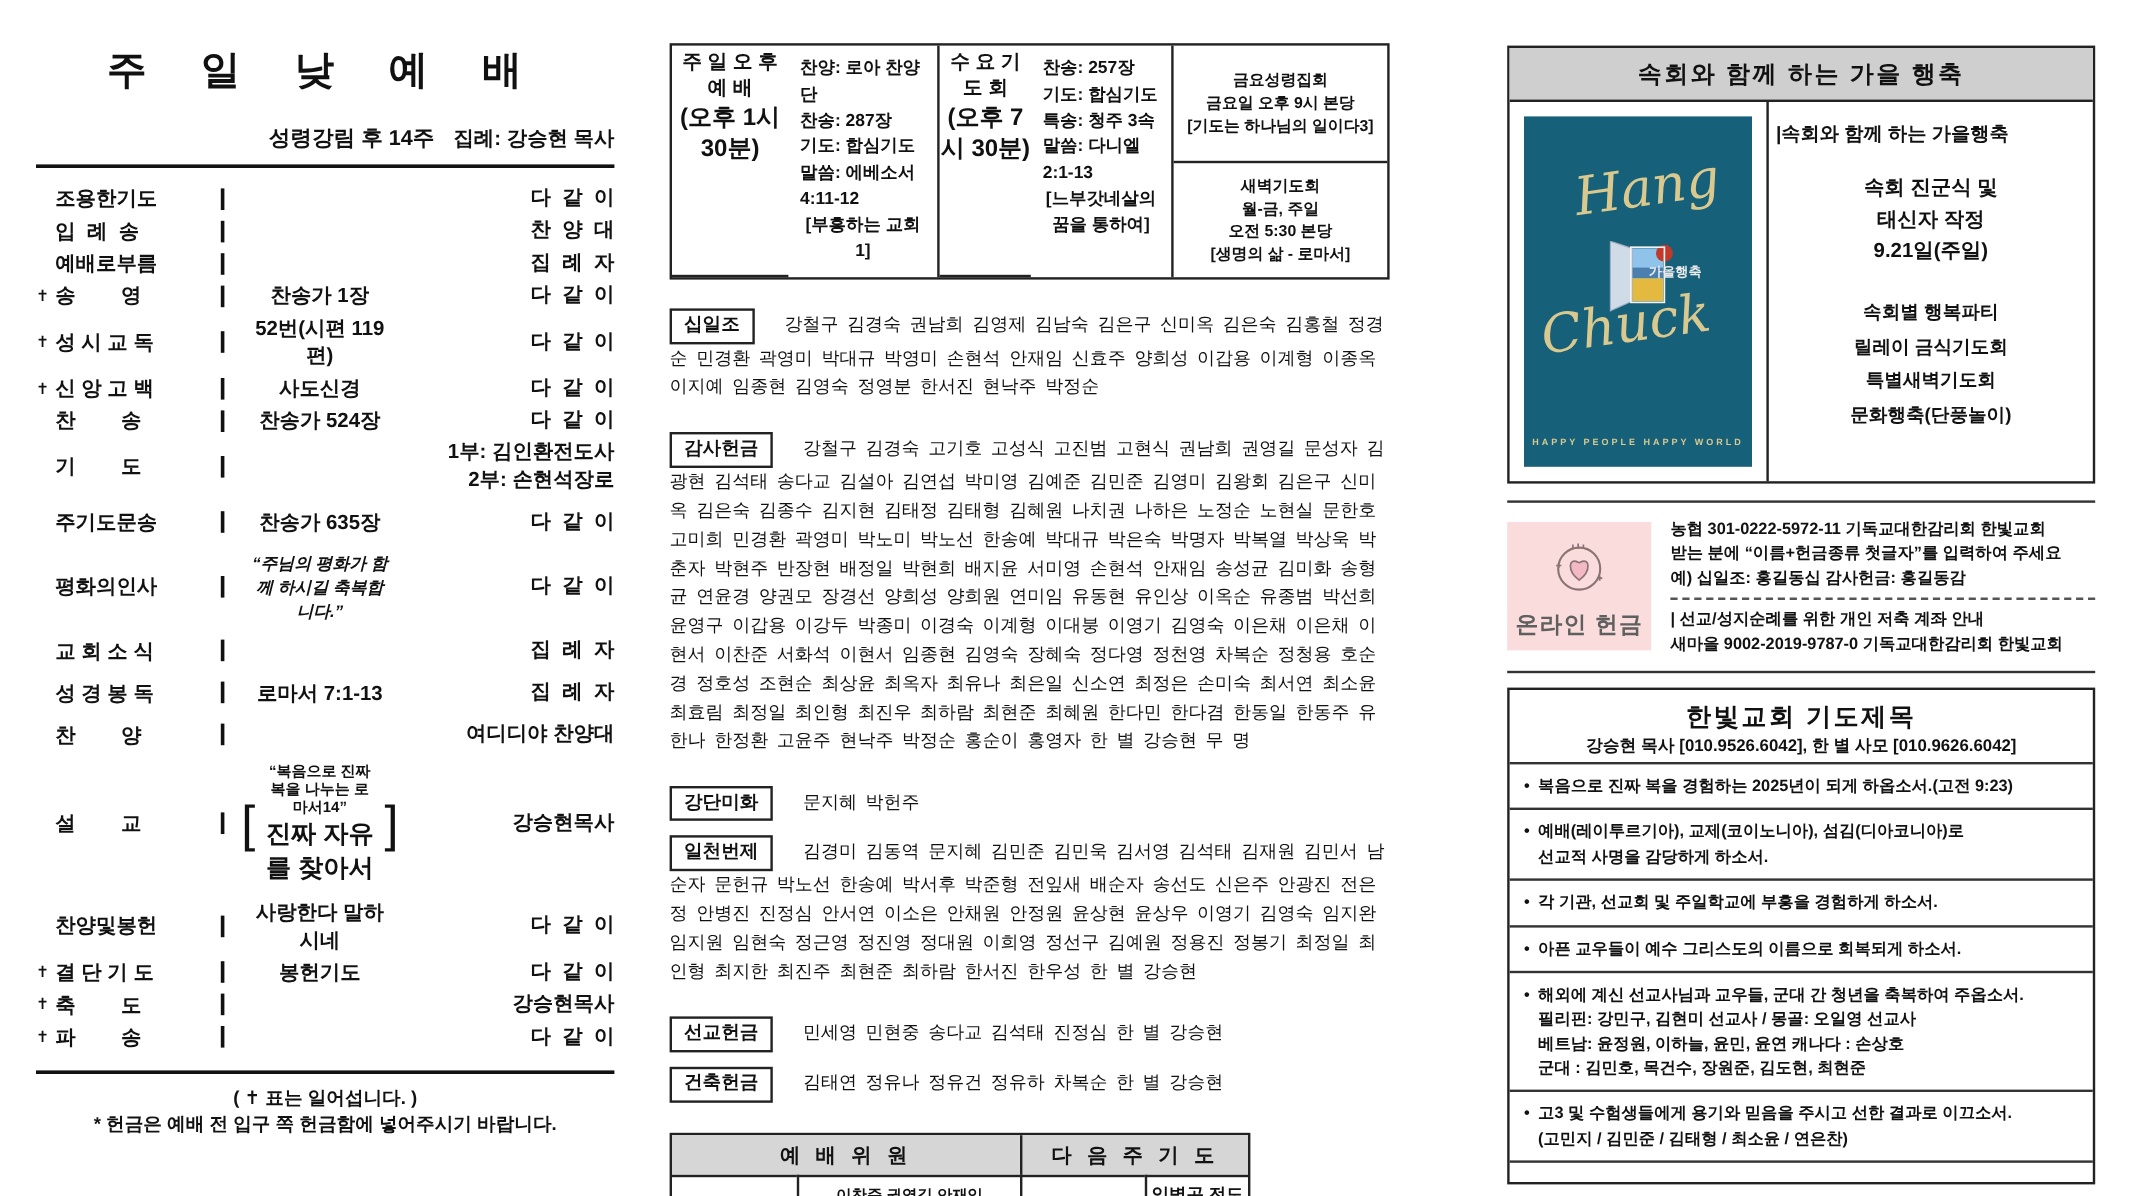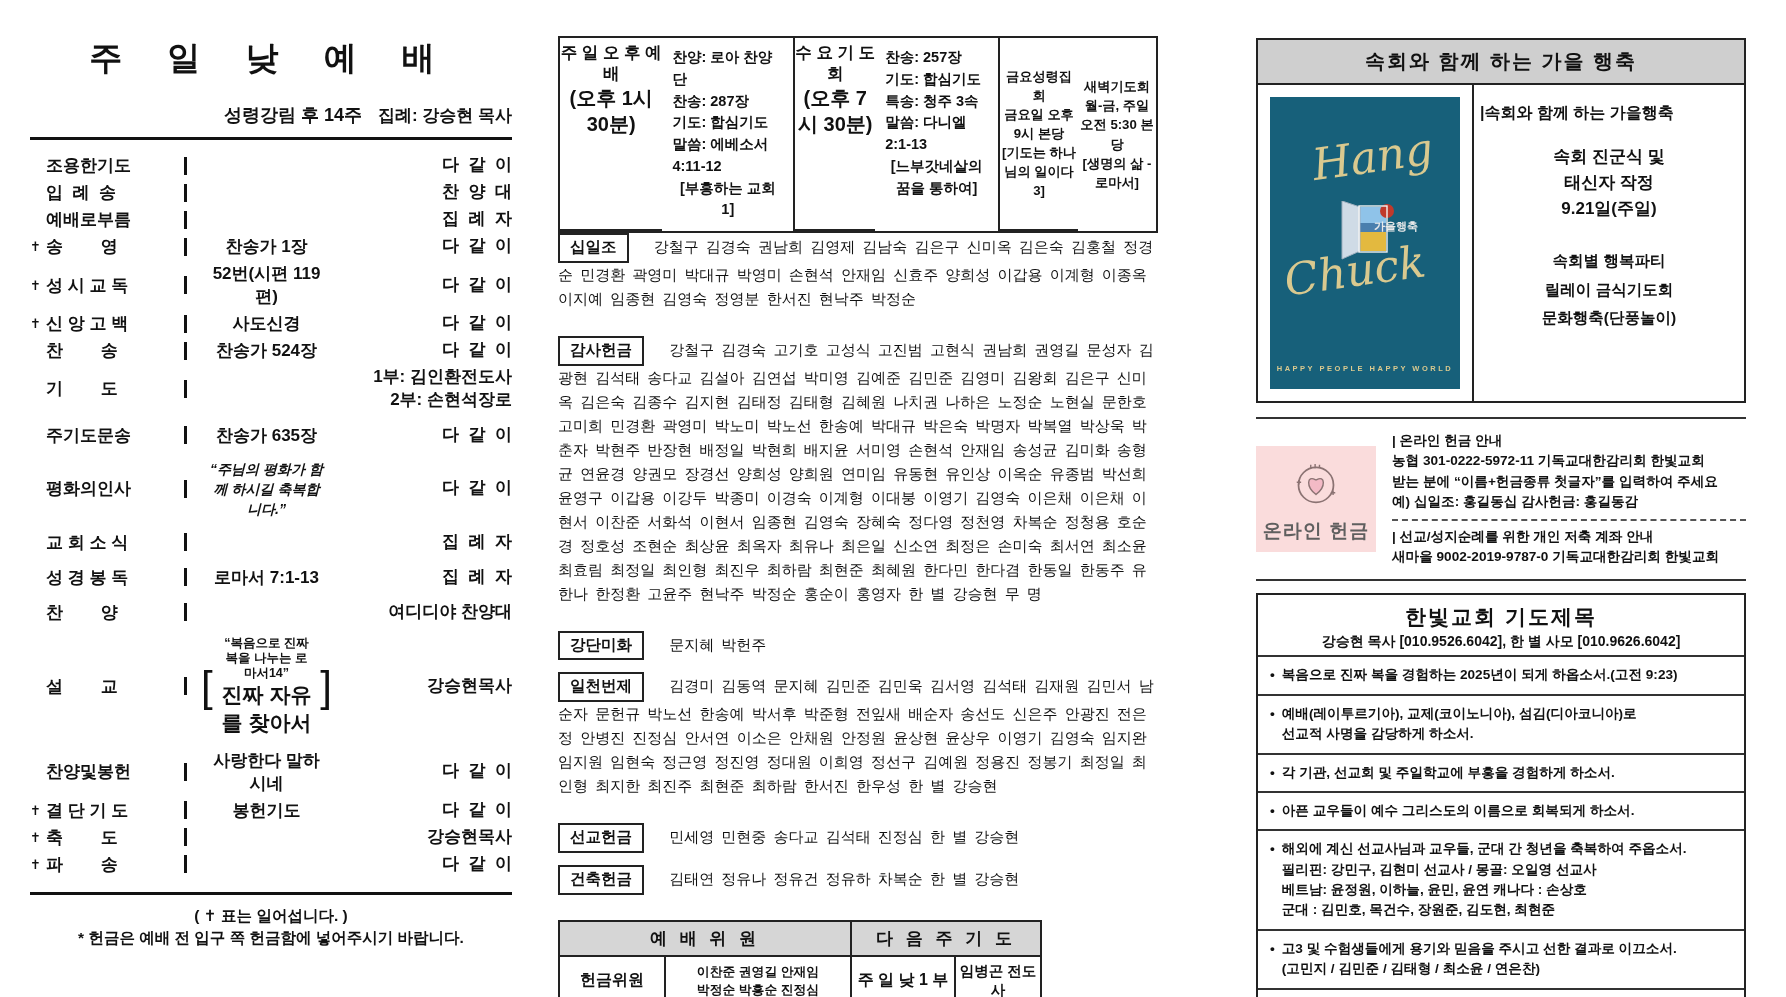--- a/index.html
+++ b/index.html
@@ -31,24 +31,24 @@
   
   .col-mid{position:absolute;left:558px;top:36px;width:600px;}
   .svc-table{display:flex;border:2px solid #222;}
   .svc-main{display:flex;flex:1;}
   .svc-cell{flex:1;border-right:2px solid #222;display:flex;flex-direction:row;}
   .svc-cell.first{flex:1.15;}
   .svc-head{border-bottom:2px solid #222;text-align:center;font-weight:700;padding:4px 0;font-size:16.5px;line-height:1.3;}
   .svc-head .time{font-size:20px;}
   .svc-body{padding:9px 10px 10px;font-weight:700;font-size:14.5px;line-height:1.5;}
   .svc-body div:last-of-type{text-align:center;}
-  .svc-side{width:156px;display:flex;flex-direction:row;}
+  .svc-side{width:178px;display:flex;flex-direction:column;}
   .svc-side-cell{flex:1;display:flex;flex-direction:column;justify-content:center;text-align:center;font-weight:700;font-size:13.2px;line-height:1.45;padding:4px 2px;}
   .svc-side-cell.first{border-bottom:2px solid #222;}
-  .offerings{}
+  .offerings{margin-top:24px;}
   .offer-line{margin:0 0 25px;font-size:15px;line-height:1.6;word-spacing:3px;font-weight:500;}
   .offer-line.tight{margin-bottom:12px;}
   .offer-tag{display:inline-block;border:2px solid #222;font-weight:700;padding:0 10px 1px;margin-right:18px;font-size:15.5px;word-spacing:0;}
   .committee{display:grid;grid-template-columns:104px 186px 104px 86px;border:2px solid #222;width:480px;margin-top:8px;}
   .committee > div{border-top:2px solid #222;border-left:2px solid #222;display:flex;align-items:center;justify-content:center;text-align:center;padding:5px 3px;}
   .committee > div:nth-child(-n+2){border-top:none;}
   .committee > div:nth-child(1){border-left:none;}
   .committee > div:nth-child(4n+3){border-left:none;}
   .c-head{grid-column:span 2;background:#d6d6d6;font-weight:700;font-size:17px;letter-spacing:4px;padding:7px 0;}
   .c-role{font-weight:700;font-size:16px;}
@@ -523,20 +523,21 @@
             <div class="fest-line">속회 진군식 및</div>
 
             <div class="fest-line">태신자 작정</div>
 
             <div class="fest-line">9.21일(주일)</div>
 
             <div class="fest-line">속회별 행복파티</div>
 
             <div class="fest-line">릴레이 금식기도회</div>
 
+            <div class="fest-line">특별새벽기도회</div>
 
             <div class="fest-line">문화행축(단풍놀이)</div>
 
         </div>
       </div>
     </div>
 
     <div class="online-section">
       <div class="online-badge">
         <span>
@@ -544,21 +545,20 @@
             <circle cx="32" cy="33" r="20" fill="none" stroke="#8b7373" stroke-width="2"></circle>
             <path d="M32 44 C20 35,22 22,31 27 C32 27.6,32 27.6,33 27 C42 22,44 35,32 44 Z" fill="#f3bac6" stroke="#8b7373" stroke-width="1.6"></path>
             <path d="M10 30 l5 0 M12.5 27.5 l0 5" stroke="#8b7373" stroke-width="1.6"></path>
             <path d="M49 42 l5 0 M51.5 39.5 l0 5" stroke="#8b7373" stroke-width="1.6"></path>
             <path d="M26 10 l0 4 M31 9 l0 5 M36 10 l0 4" stroke="#8b7373" stroke-width="1.6"></path>
           </svg>
         </span>
         <div class="badge-label">온라인 헌금</div>
       </div>
       <div class="online-text">
-        <div>| 온라인 헌금 안내</div>
         <div>농협 301-0222-5972-11 기독교대한감리회 한빛교회</div>
         <div>받는 분에 “이름+헌금종류 첫글자”를 입력하여 주세요</div>
         <div>예) 십일조: 홍길동십 감사헌금: 홍길동감</div>
         <div class="ol-dash"></div>
         <div>| 선교/성지순례를 위한 개인 저축 계좌 안내</div>
         <div>새마을 9002-2019-9787-0 기독교대한감리회 한빛교회</div>
       </div>
     </div>
 
     <div class="prayer-box">

